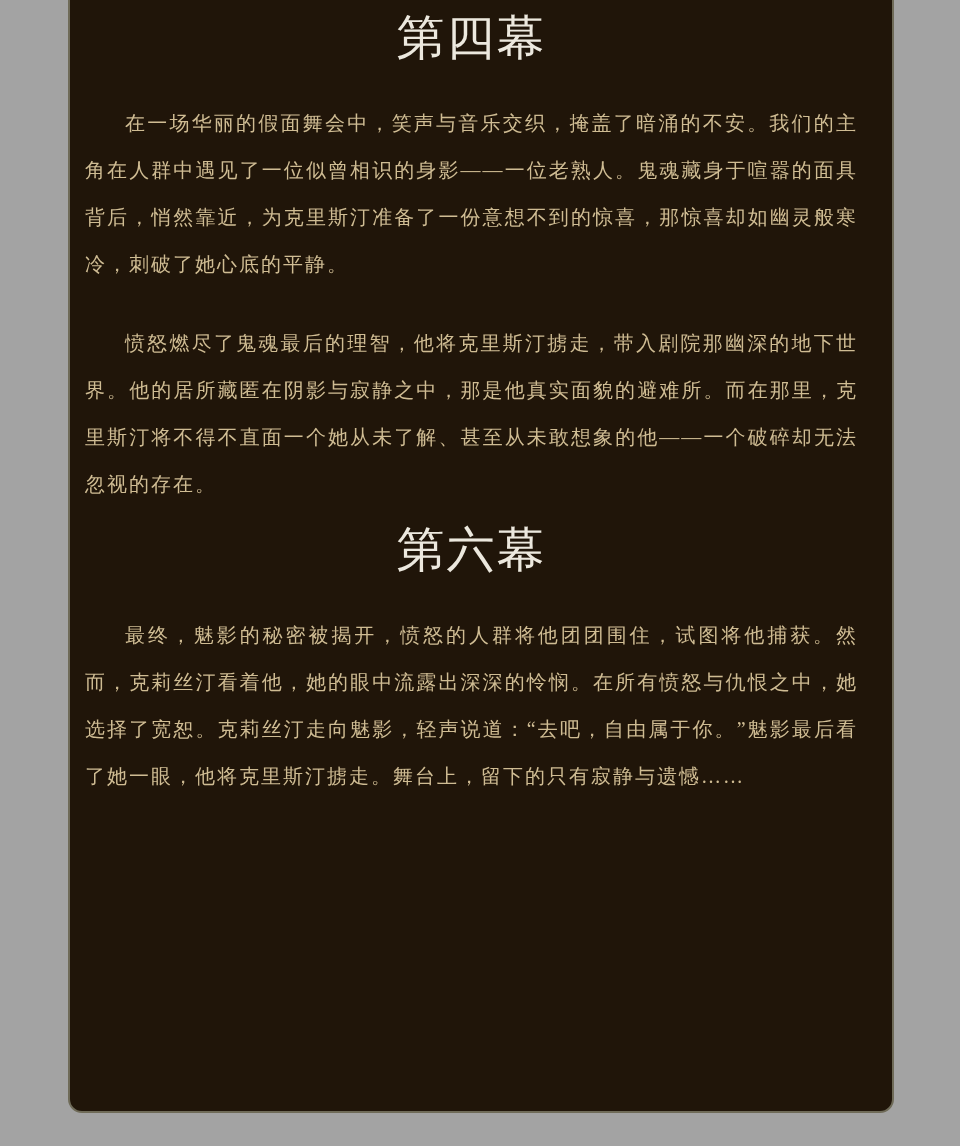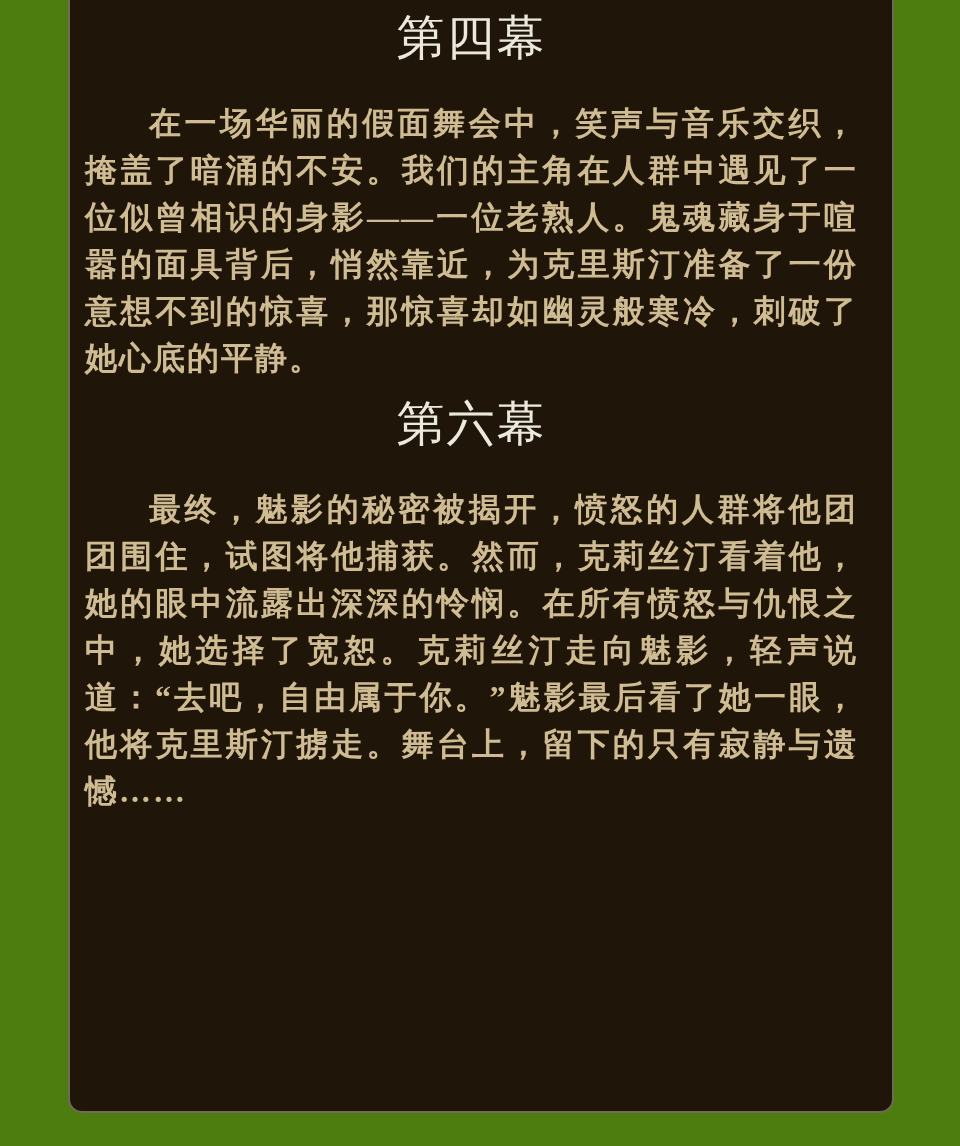--- a/index.html
+++ b/index.html
@@ -8,21 +8,21 @@
     width: 960px;
     height: 1146px;
     background: #000000;
     overflow: hidden;
     font-family: "Liberation Serif", "DejaVu Serif", serif;
   }
   .stage {
     position: relative;
     width: 960px;
     height: 1146px;
-    background: #4d7c0f;
+    background: #a3a3a3;
   }
   
   .card {
     position: absolute;
     left: 68px;
     top: -30px;
     width: 826px;
     height: 1143px;
     box-sizing: border-box;
     background: #201509;
@@ -41,36 +41,36 @@
     color: #ece8de;
   }
   .act-title.first {
     margin-top: 0;
   }
   .act-title.tight {
     margin-top: 12px;
   }
   .act-text {
     margin: 32px 0 0 0;
-    font-size: 32px;
+    font-size: 20px;
     line-height: 47px;
     letter-spacing: 2px;
     color: #cfbc93;
     text-align: justify;
     text-indent: 2em;
-    font-weight: bold;
   }
 </style>
 </head>
 <body>
 
 <div class="stage">
   <div class="card">
 
     <h2 class="act-title first">第四幕</h2>
     <p class="act-text">在一场华丽的假面舞会中，笑声与音乐交织，掩盖了暗涌的不安。我们的主角在人群中遇见了一位似曾相识的身影——一位老熟人。鬼魂藏身于喧嚣的面具背后，悄然靠近，为克里斯汀准备了一份意想不到的惊喜，那惊喜却如幽灵般寒冷，刺破了她心底的平静。</p>
 
+    <p class="act-text">愤怒燃尽了鬼魂最后的理智，他将克里斯汀掳走，带入剧院那幽深的地下世界。他的居所藏匿在阴影与寂静之中，那是他真实面貌的避难所。而在那里，克里斯汀将不得不直面一个她从未了解、甚至从未敢想象的他——一个破碎却无法忽视的存在。</p>
 
     <h2 class="act-title tight">第六幕</h2>
     <p class="act-text">最终，魅影的秘密被揭开，愤怒的人群将他团团围住，试图将他捕获。然而，克莉丝汀看着他，她的眼中流露出深深的怜悯。在所有愤怒与仇恨之中，她选择了宽恕。克莉丝汀走向魅影，轻声说道：“去吧，自由属于你。”魅影最后看了她一眼，他将克里斯汀掳走。舞台上，留下的只有寂静与遗憾……</p>
 
   </div>
 </div>
 
 </body></html>

